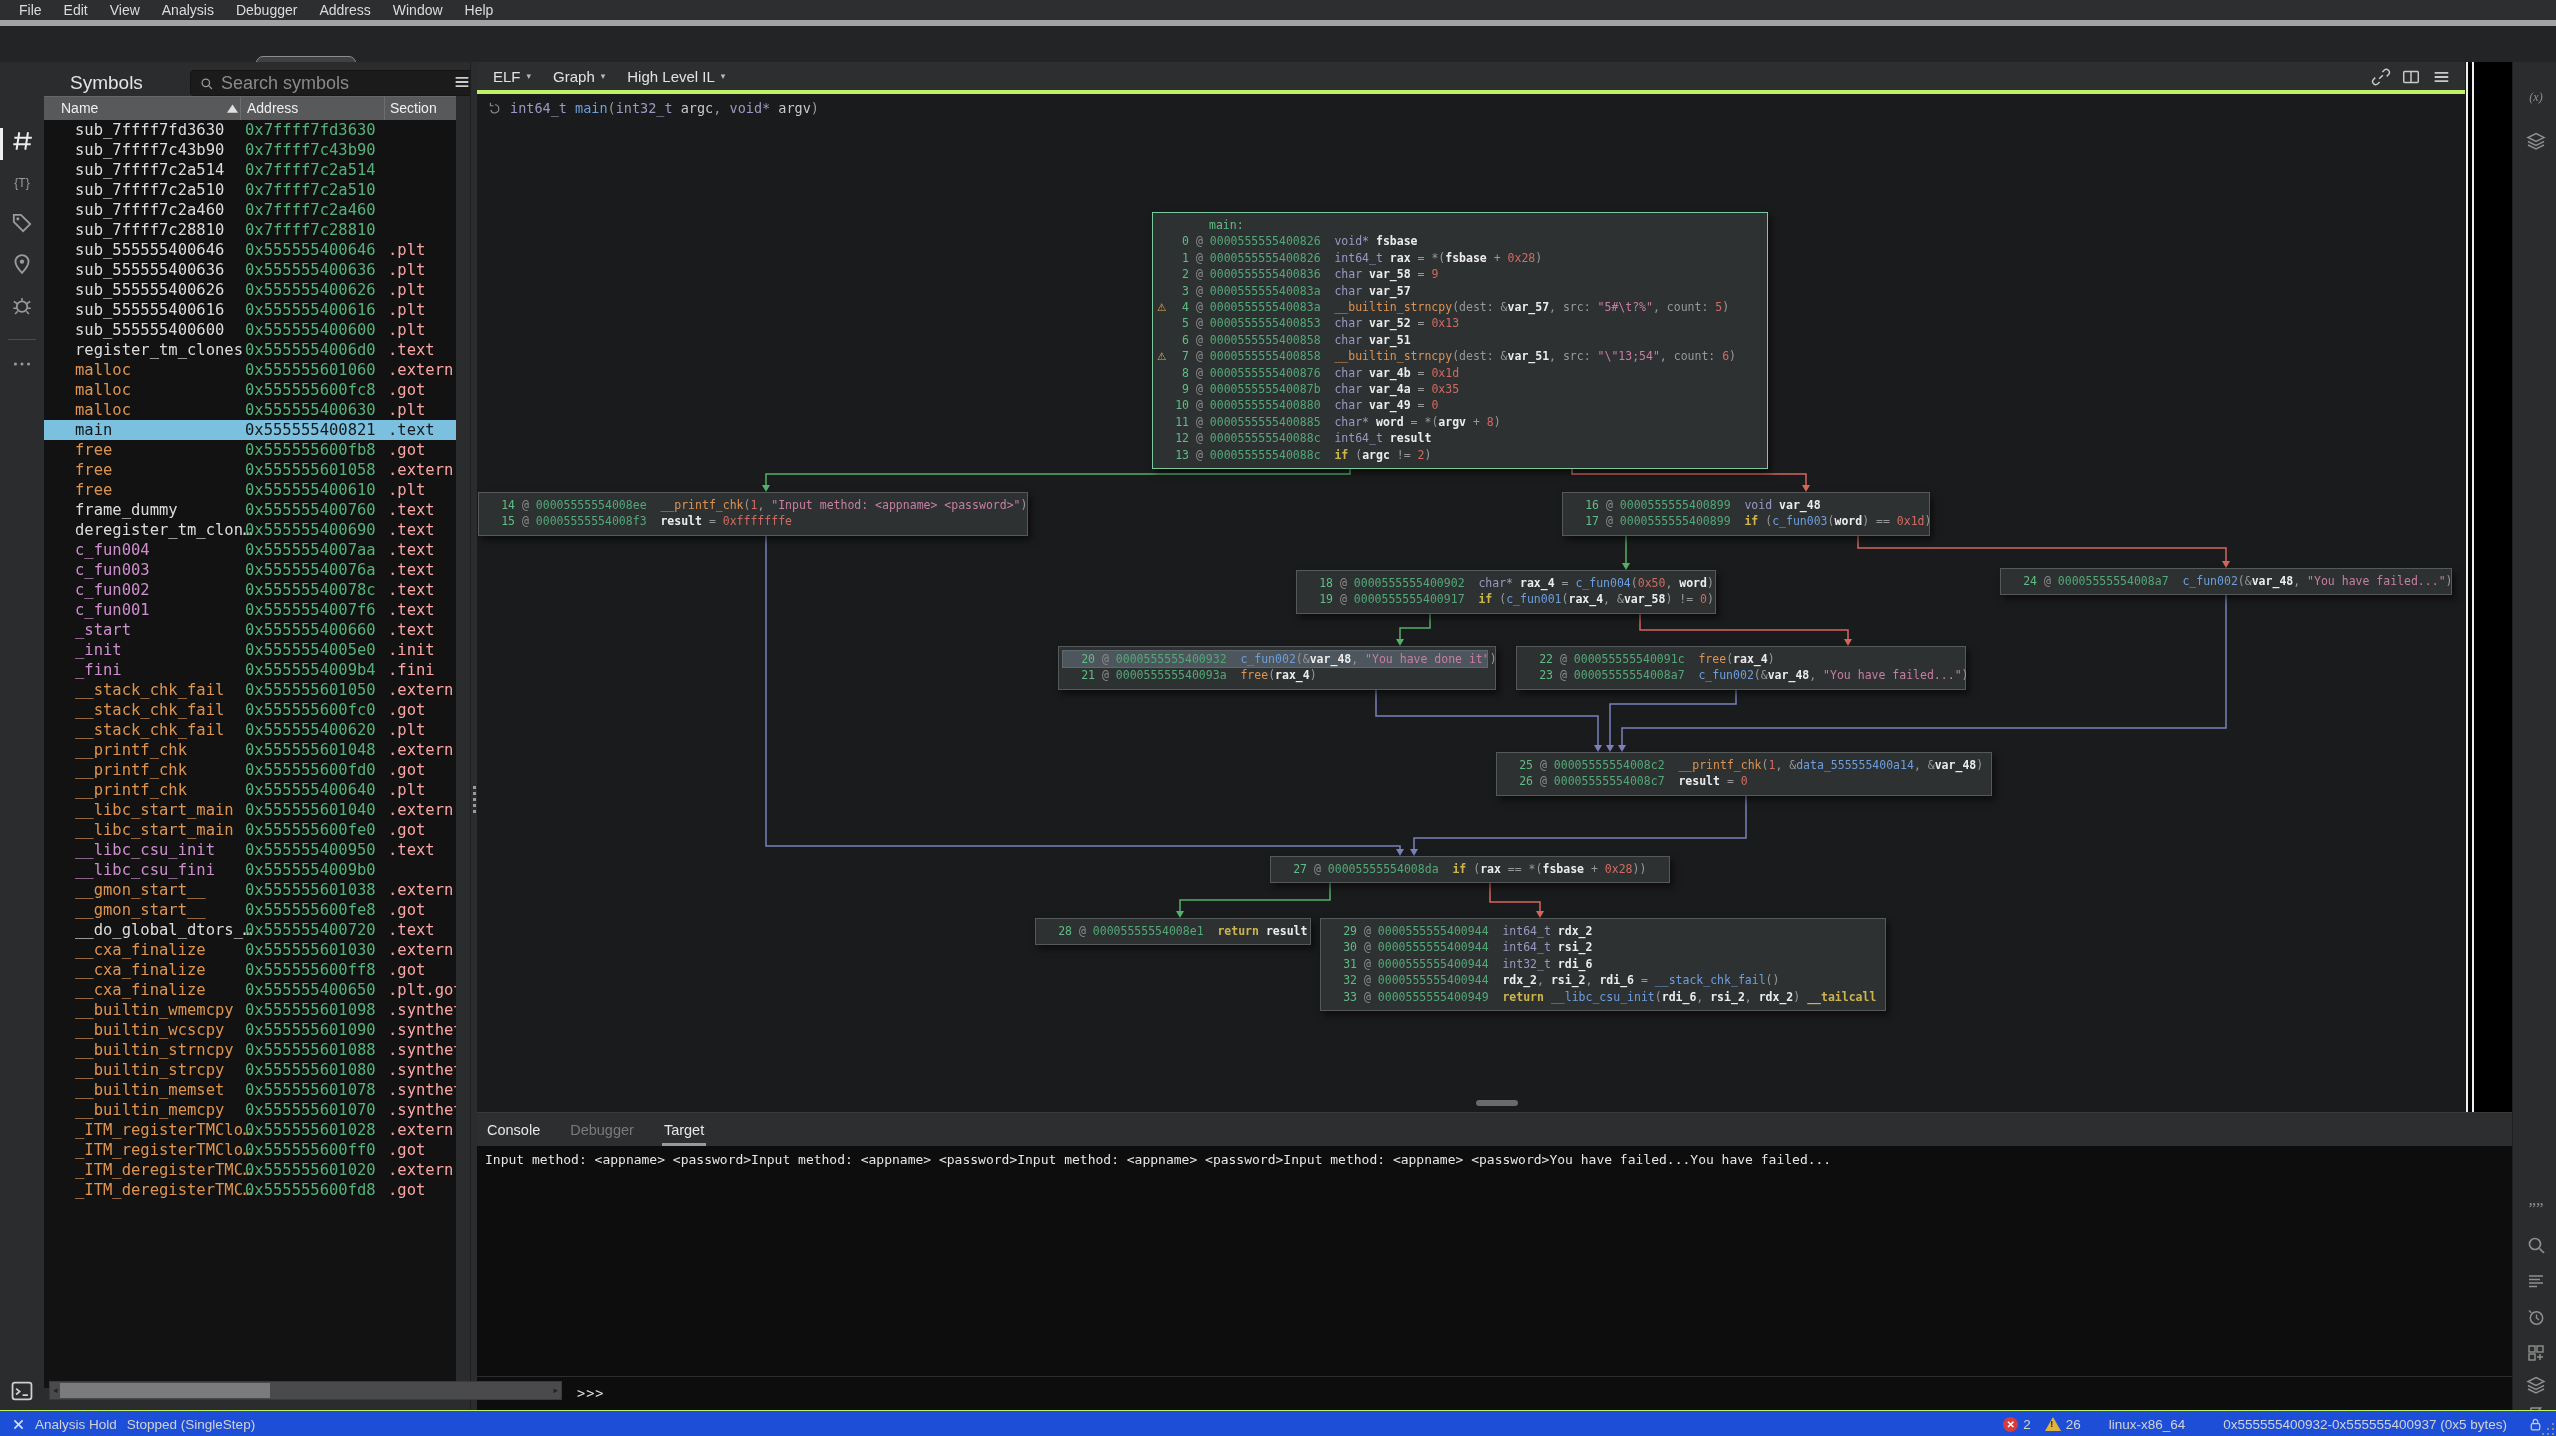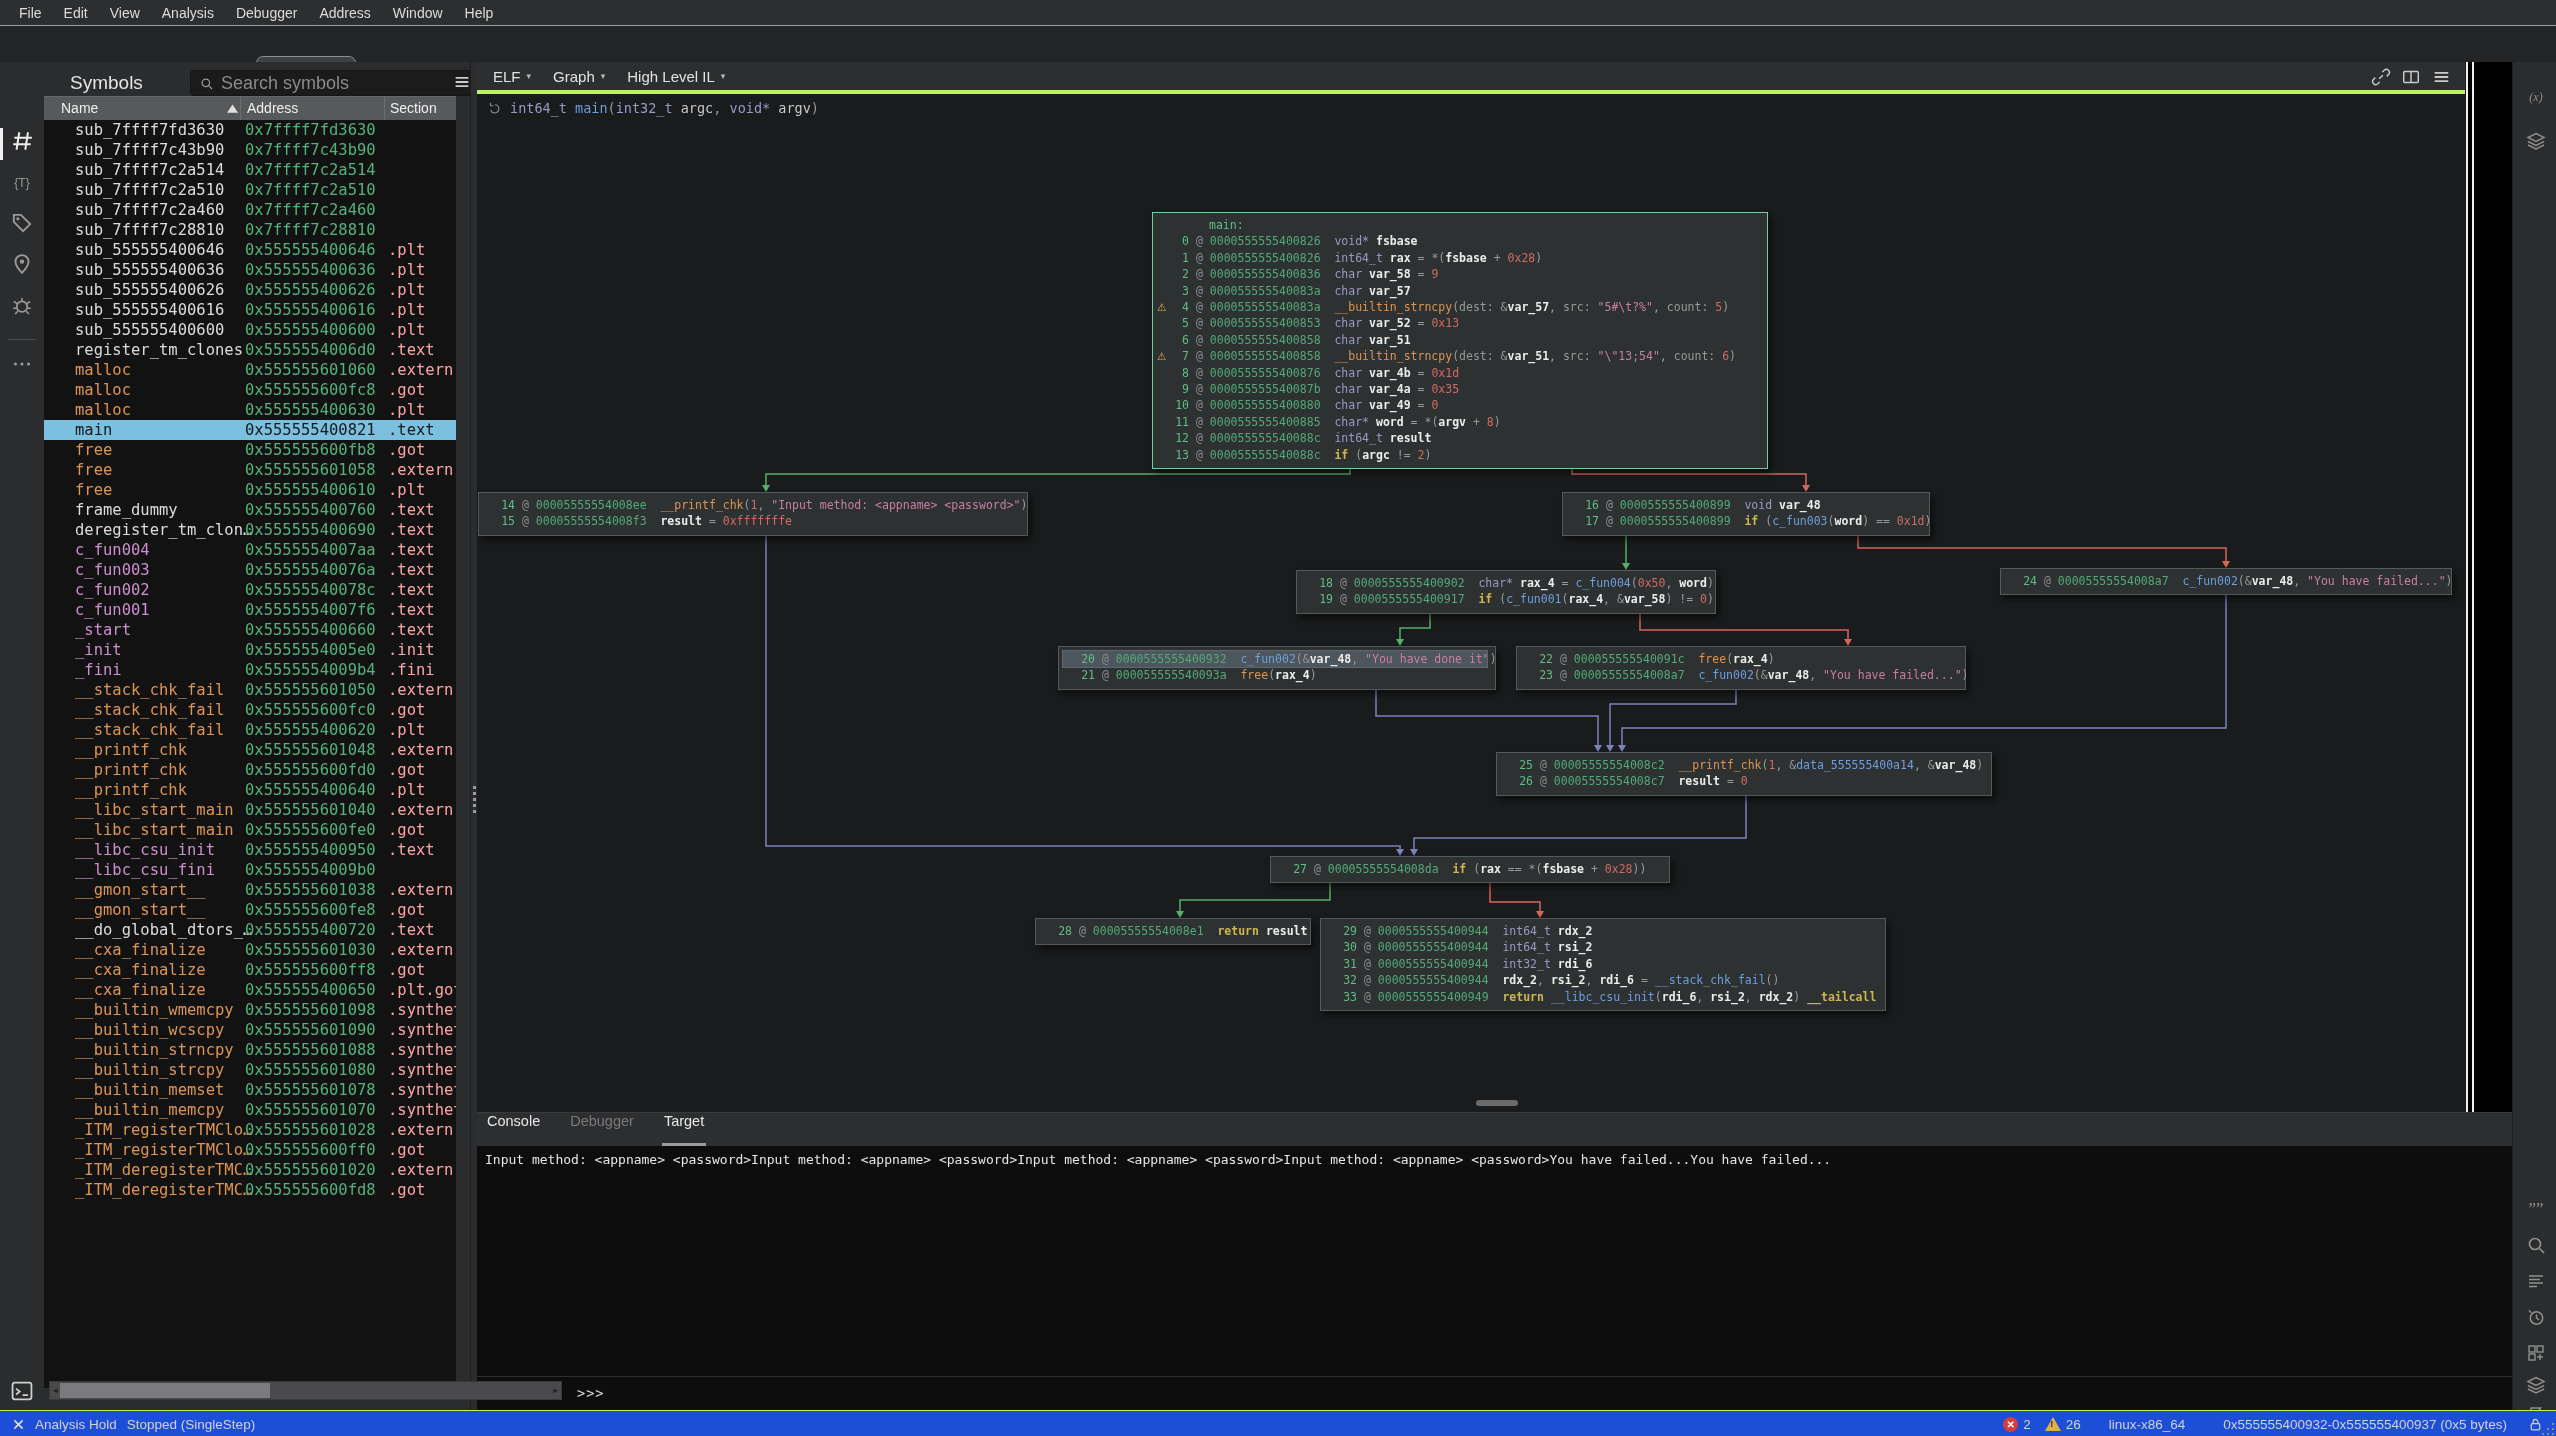--- a/index.html
+++ b/index.html
@@ -1,20 +1,20 @@
 <!DOCTYPE html>
 <html><head>
 <meta charset="utf-8">
 <style>
   html,body{margin:0;padding:0}
   body{width:2556px;height:1436px;overflow:hidden;background:#191a1b;font-family:"Liberation Sans",sans-serif;color:#d6d6d6;position:relative;-webkit-font-smoothing:antialiased}
   .abs{position:absolute}
   svg.ic{display:block}
   
-  #menubar{left:0;top:0;width:2556px;height:26px;background:#2d2e2f;border-bottom:1px solid #a3a3a3;display:flex;align-items:center;padding-left:8px;box-sizing:border-box;font-size:14px}
+  #menubar{left:0;top:0;width:2556px;height:26px;background:#2d2e2f;border-bottom:6px solid #a3a3a3;display:flex;align-items:center;padding-left:8px;box-sizing:border-box;font-size:14px}
   .menu-item{padding:0 11px;color:#dcdcdc;cursor:default}
   
   #tabbar{left:0;top:26px;width:2556px;height:36px;background:#232425;border-bottom:1px solid #1a1a1a}
   .navbtn{top:32px;width:26px;height:26px;display:flex;align-items:center;justify-content:center;color:#cfcfcf}
   .navbtn.dim{color:#5e5e5e}
   #doc-tab{left:256px;top:30px;width:98px;height:27px;background:#3e4243;border:1px solid #8d8d8d;border-radius:7px;display:flex;align-items:center;justify-content:center;gap:9px;font-size:14px;color:#eee}
   .tab-dot{width:7px;height:7px;border-radius:50%;background:#e6e6e6}
   #new-tab{left:378px;top:32px;width:24px;height:24px;display:flex;align-items:center;justify-content:center;color:#c4c4c4}
   
   #left-rail{left:0;top:62px;width:44px;height:1348px;background:#2b2c2d;border-right:1px solid #202020}
@@ -72,21 +72,21 @@
   .t-op{color:#989898}
   .t-pl{color:#c9c9c9}
   #gscroll-dash{left:1476px;top:1100px;width:42px;height:6px;background:#6a6a6a;border-radius:3px}
   
   #fmap{left:2466px;top:62px;width:46px;height:1050px;background:#000}
   #fmap .wline{position:absolute;top:0;width:2px;height:1050px;background:#efefef}
   
   #right-rail{left:2512px;top:62px;width:44px;height:1348px;background:#2b2c2d;border-left:1px solid #202020}
   .rr-icon{left:10px;width:25px;height:25px;color:#8f8f8f;display:flex;align-items:center;justify-content:center}
   
-  #console-head{left:477px;top:1112px;width:2035px;height:34px;background:#2c2e2f;border-top:1px solid #3a3a3a;display:flex;padding-left:8px;box-sizing:border-box;gap:26px;font-size:14.5px}
+  #console-head{left:477px;top:1112px;width:2035px;height:34px;background:#2c2e2f;border-top:1px solid #3a3a3a;display:flex;align-items:flex-end;padding-left:8px;box-sizing:border-box;gap:26px;font-size:14.5px}
   .ctab{padding:0 2px 8px 2px}
   .ctab.bright{color:#e8e8e8}
   .ctab.dim{color:#7a7a7a}
   .ctab.underlined{color:#e8e8e8;border-bottom:3px solid #9a9a9a;padding-bottom:5px}
   #console-out{left:477px;top:1146px;width:2035px;height:230px;background:#0d0d0d;overflow:hidden}
   #console-line{position:absolute;left:8px;top:6px;font-family:"DejaVu Sans Mono",monospace;font-size:13px;color:#e6e6e6;white-space:nowrap}
   #console-input{left:477px;top:1376px;width:2035px;height:34px;background:#0d0d0d;border-top:1px solid #2e2e2e}
   #prompt{position:absolute;left:100px;top:8px;font-family:"DejaVu Sans Mono",monospace;font-size:13.5px;color:#e0e0e0;letter-spacing:1px}
   
   #term-icon{left:7px;top:1376px;width:30px;height:30px;color:#cfcfcf;display:flex;align-items:center;justify-content:center}

